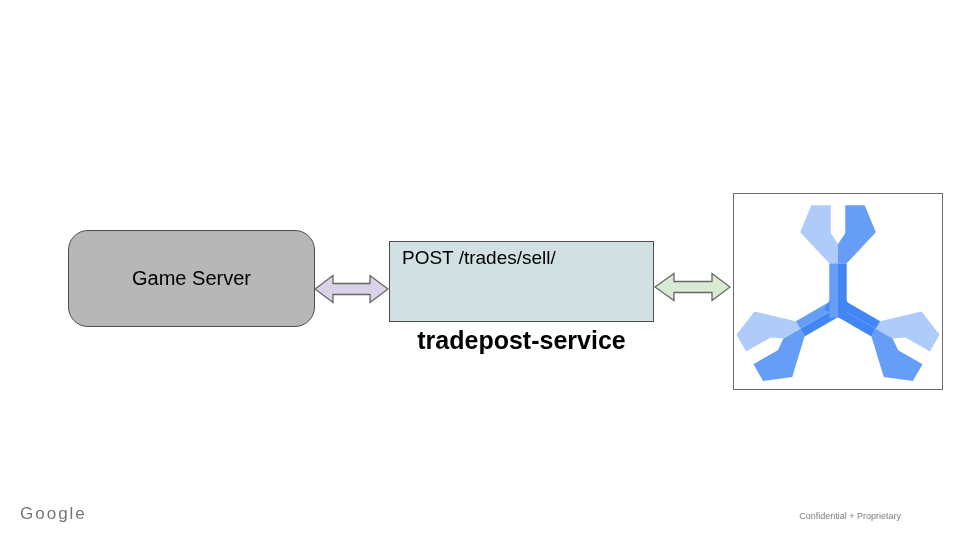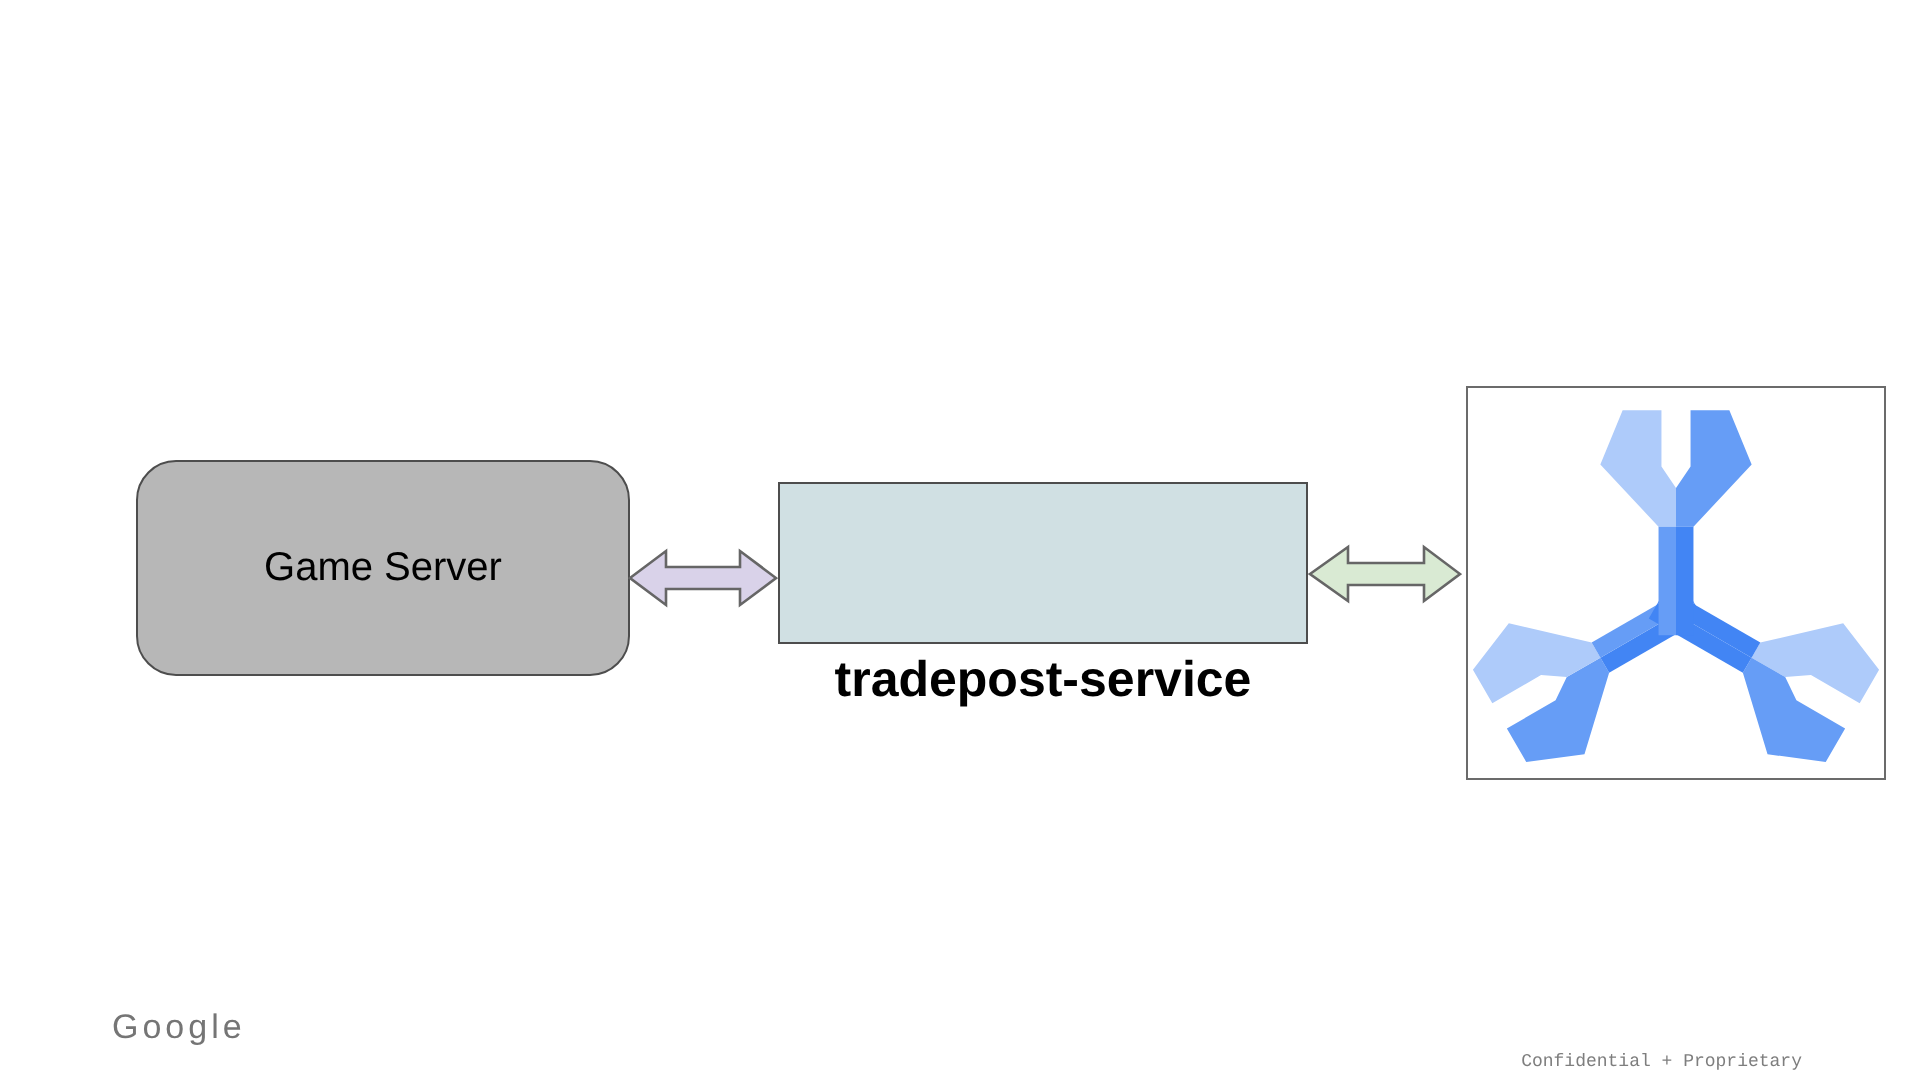--- a/index.html
+++ b/index.html
@@ -9,21 +9,21 @@
     position: relative;
     width: 960px;
     height: 540px;
     background: #ffffff;
     overflow: hidden;
   }
   
   .game-server {
     position: absolute;
     left: 68px; top: 230px;
-    width: 247px; height: 108px;
+    width: 247px; height: 97px;
     background: var(--gs-fill);
     border: 1.5px solid var(--gs-border);
     border-radius: 20px;
     display: flex; align-items: center; justify-content: center;
     font-size: 20px; color: #000; text-align: right;
   }
   
   .service-box {
     position: absolute;
     left: 389px; top: 241px;
@@ -58,44 +58,43 @@
   .fl { fill: var(--ic-light); }
   .fm { fill: var(--ic-med); }
   .fd { fill: var(--ic-dark); }
   
   .brand {
     position: absolute;
     left: 20px; top: 504px;
     font-size: 17px; font-weight: 500;
     letter-spacing: 2px;
     color: #757575;
-    margin-left: 36px;
   }
   .notice {
     position: absolute;
-    right: 59px; top: 526px;
+    right: 59px; top: 511px;
     font-size: 9px;
     color: #7e7e7e;
-    font-family: Liberation Mono, monospace;
   }
 </style>
 </head>
 <body style="--gs-fill: #b7b7b7; --gs-border: #4d4d4d; --svc-fill: #d0e0e3; --svc-border: #4d4d4d; --ds-fill: #ffffff; --ds-border: #6b6b6b; --ic-light: #aecbfa; --ic-med: #669df6; --ic-dark: #4285f4; --arrow-left-fill: #d9d2e9; --arrow-right-fill: #d9ead3; --arrow-stroke: #666666;">
 
 <div class="slide">
 
   <div class="game-server">
     <span>Game Server</span>
   </div>
 
   <svg class="arrow arrow-left" width="75" height="30" viewBox="0 0 75 30">
     <polygon points="1,15 19,1.5 19,9.5 56,9.5 56,1.5 74,15 56,28.5 56,20.5 19,20.5 19,28.5"></polygon>
   </svg>
 
   <div class="service-box">
+    <div>POST /trades/sell/</div>
   </div>
   <div class="service-label">tradepost-service</div>
 
   <svg class="arrow arrow-right" width="77" height="30" viewBox="0 0 77 30">
     <polygon points="1,15 20,1.5 20,9.5 58,9.5 58,1.5 76,15 58,28.5 58,20.5 20,20.5 20,28.5"></polygon>
   </svg>
 
   <div class="datastore-box">
     <svg viewBox="0 0 208 195">
       <g transform="translate(104,113) scale(0.97)" stroke="none">

